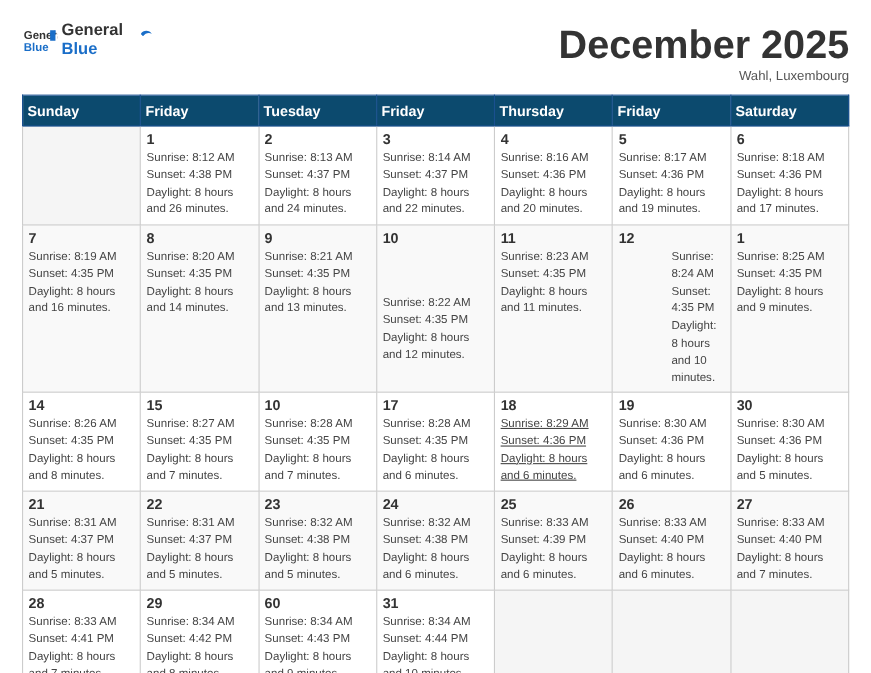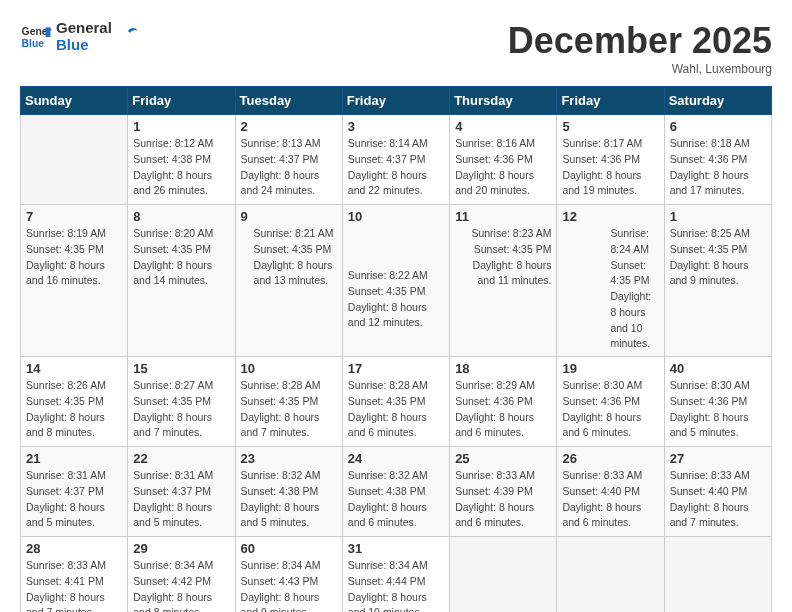--- a/index.html
+++ b/index.html
@@ -163,33 +163,33 @@
 Daylight: 8 hours and 16 minutes.</div>
         </td>
         <td>
           <span class="day-number">8</span>
           <div class="day-info" style="white-space: pre-line;">Sunrise: 8:20 AM
 Sunset: 4:35 PM
 Daylight: 8 hours and 14 minutes.</div>
         </td>
         <td>
           <span class="day-number">9</span>
-          <div class="day-info" style="white-space: pre-line; margin-left: 13px;">Sunrise: 8:21 AM
+          <div class="day-info" style="white-space: pre-line;">Sunrise: 8:21 AM
 Sunset: 4:35 PM
 Daylight: 8 hours and 13 minutes.</div>
         </td>
         <td>
           <span class="day-number">10</span>
           <div class="day-info" style="white-space: pre-line; margin-top: 44px;">Sunrise: 8:22 AM
 Sunset: 4:35 PM
 Daylight: 8 hours and 12 minutes.</div>
         </td>
         <td>
           <span class="day-number">11</span>
-          <div class="day-info" style="white-space: pre-line; text-align: right;">Sunrise: 8:23 AM
+          <div class="day-info" style="white-space: pre-line;">Sunrise: 8:23 AM
 Sunset: 4:35 PM
 Daylight: 8 hours and 11 minutes.</div>
         </td>
         <td>
           <span class="day-number">12</span>
           <div class="day-info" style="white-space: pre-line; margin-left: 48px;">Sunrise: 8:24 AM
 Sunset: 4:35 PM
 Daylight: 8 hours and 10 minutes.</div>
         </td>
         <td>
@@ -219,32 +219,32 @@
 Daylight: 8 hours and 7 minutes.</div>
         </td>
         <td>
           <span class="day-number">17</span>
           <div class="day-info" style="white-space: pre-line;">Sunrise: 8:28 AM
 Sunset: 4:35 PM
 Daylight: 8 hours and 6 minutes.</div>
         </td>
         <td>
           <span class="day-number">18</span>
-          <div class="day-info" style="white-space: pre-line;">Sunrise: 8:29 AM
+          <div class="day-info" style="white-space: pre-line; text-decoration: underline;">Sunrise: 8:29 AM
 Sunset: 4:36 PM
 Daylight: 8 hours and 6 minutes.</div>
         </td>
         <td>
           <span class="day-number">19</span>
           <div class="day-info" style="white-space: pre-line;">Sunrise: 8:30 AM
 Sunset: 4:36 PM
 Daylight: 8 hours and 6 minutes.</div>
         </td>
         <td>
-          <span class="day-number">40</span>
+          <span class="day-number">30</span>
           <div class="day-info" style="white-space: pre-line;">Sunrise: 8:30 AM
 Sunset: 4:36 PM
 Daylight: 8 hours and 5 minutes.</div>
         </td>
       </tr>
       <tr>
         <td>
           <span class="day-number">21</span>
           <div class="day-info" style="white-space: pre-line;">Sunrise: 8:31 AM
 Sunset: 4:37 PM

